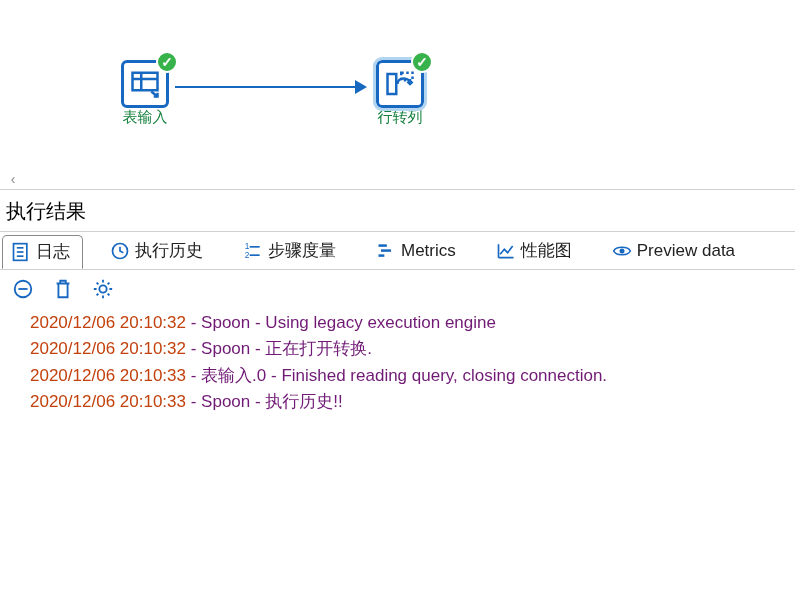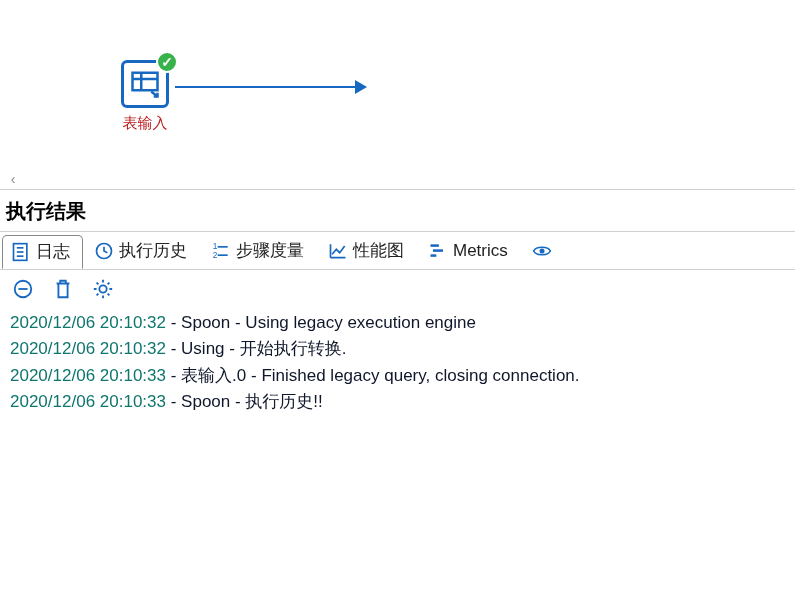--- a/index.html
+++ b/index.html
@@ -38,21 +38,21 @@
     top: -12px; right: -12px;
     width: 22px; height: 22px;
     background: #38b24a;
     border-radius: 50%;
     border: 2px solid #fff;
     display:flex;align-items:center;justify-content:center;
   }
   .badge::after{
     content:"✓"; color:#fff; font-size:14px; font-weight:bold;
   }
-  .step-label { margin-top: 6px; font-size: 15px; color:#b91c1c; }
+  .step-label { font-size: 15px; color:#15803d; }
   .arrow {
     position:absolute;
     top: 86px;
     left: 175px;
     width: 190px;
     height: 2px;
     background:#1668c1;
   }
   .arrow::after{
     content:""; position:absolute; right:-2px; top:-6px;
@@ -60,30 +60,30 @@
     border-top:7px solid transparent;
     border-bottom:7px solid transparent;
   }
   .back-btn {
     position:absolute; bottom:0; left:4px; width:18px; height:20px;
     color:#888; font-size:14px; display:flex;align-items:center;justify-content:center;
   }
   .result-title {
     padding: 8px 6px 6px 6px;
     font-size: 20px;
-    font-weight: bold;
+    font-weight: normal;
     border-bottom:1px solid #d0d0d0;
   }
   .tabs {
     display:flex;
     align-items:center;
     height: 38px;
     border-bottom:1px solid #d0d0d0;
     padding-left:2px;
-    gap:0;
+    gap:16px;
   }
   .tab {
     display:flex; align-items:center; gap:5px;
     padding: 4px 12px 4px 8px;
     font-size:17px;
     color:#222;
     border:1px solid transparent;
     border-radius:5px 5px 0 0;
     cursor:pointer;
     margin-right:2px;
@@ -93,22 +93,22 @@
   .tab svg { width:20px;height:20px; }
   .toolbar { display:flex; gap:14px; padding:6px 10px; }
   .tool { width:26px;height:26px;display:flex;align-items:center;justify-content:center;cursor:pointer; }
   .tool svg{width:22px;height:22px;}
   .log {
     padding: 2px 10px;
     font-size: 17px;
     line-height: 1.55;
   }
   .log-line { white-space:pre; }
-  .log .ts { color:#0f766e; }
-  .log .msg { color:#0f172a; }
+  .log .ts { color:#c2410c;margin-left:20px; }
+  .log .msg { color:#701a75; }
 </style>
 </head>
 <body>
 
 <div class="canvas-area">
   <div class="step" style="top:60px; left:115px;">
     <div class="step-box">
       <svg viewBox="0 0 24 24" width="30" height="30">
         <rect x="2" y="3" width="20" height="14" fill="none" stroke="#1668c1" stroke-width="2"></rect>
         <line x1="2" y1="8" x2="22" y2="8" stroke="#1668c1" stroke-width="2"></line>
@@ -116,20 +116,32 @@
         <path d="M17 18 L22 22" stroke="#1668c1" stroke-width="2"></path>
         <path d="M19 22 L22 22 L22 19" fill="none" stroke="#1668c1" stroke-width="2"></path>
       </svg>
       <div class="badge"></div>
     </div>
     <div class="step-label">表输入</div>
   </div>
 
   <div class="arrow"></div>
 
+  <div class="step" style="top:60px; left:370px;">
+    <div class="step-box selected">
+      <svg viewBox="0 0 24 24" width="30" height="30">
+        <rect x="2" y="4" width="7" height="16" fill="none" stroke="#1668c1" stroke-width="2"></rect>
+        <rect x="13" y="3" width="9" height="6" fill="none" stroke="#1668c1" stroke-width="2" stroke-dasharray="2,2"></rect>
+        <path d="M10 12 C 10 6 20 6 20 12" fill="none" stroke="#1668c1" stroke-width="2"></path>
+        <path d="M18 10 L20 12 L22 10" fill="none" stroke="#1668c1" stroke-width="2"></path>
+      </svg>
+      <div class="badge"></div>
+    </div>
+    <div class="step-label">行转列</div>
+  </div>
 
   <div class="back-btn">‹</div>
 </div>
 
 <div class="result-title">执行结果</div>
 
 <div class="tabs">
   <div class="tab active">
     <svg viewBox="0 0 24 24">
         <rect x="3" y="2" width="16" height="20" fill="none" stroke="#1668c1" stroke-width="2"></rect>
@@ -150,38 +162,39 @@
     <svg viewBox="0 0 24 24">
         <text x="2" y="10" font-size="10" fill="#1668c1">1</text>
         <line x1="8" y1="7" x2="20" y2="7" stroke="#1668c1" stroke-width="2"></line>
         <text x="2" y="20" font-size="10" fill="#1668c1">2</text>
         <line x1="8" y1="17" x2="20" y2="17" stroke="#1668c1" stroke-width="2"></line>
       </svg>
     <span>步骤度量</span>
   </div>
   <div class="tab">
     <svg viewBox="0 0 24 24">
-        <path d="M3 20 L3 4 M3 20 L21 20" stroke="#1668c1" stroke-width="2" fill="none"></path>
-        <path d="M5 16 L10 10 L14 14 L20 6" stroke="#1668c1" stroke-width="2" fill="none"></path>
-      </svg>
-    <span>性能图</span>
-  </div>
-  <div class="tab">
-    <svg viewBox="0 0 24 24">
         <rect x="3" y="4" width="10" height="3" fill="#1668c1"></rect>
         <rect x="6" y="10" width="12" height="3" fill="#1668c1"></rect>
         <rect x="3" y="16" width="7" height="3" fill="#1668c1"></rect>
       </svg>
     <span>Metrics</span>
   </div>
   <div class="tab">
     <svg viewBox="0 0 24 24">
+        <path d="M3 20 L3 4 M3 20 L21 20" stroke="#1668c1" stroke-width="2" fill="none"></path>
+        <path d="M5 16 L10 10 L14 14 L20 6" stroke="#1668c1" stroke-width="2" fill="none"></path>
+      </svg>
+    <span>性能图</span>
+  </div>
+  <div class="tab">
+    <svg viewBox="0 0 24 24">
         <path d="M2 12 C5 6 19 6 22 12 C19 18 5 18 2 12 Z" fill="none" stroke="#1668c1" stroke-width="2"></path>
         <circle cx="12" cy="12" r="3" fill="#1668c1"></circle>
       </svg>
+    <span>Preview data</span>
   </div>
 </div>
 
 <div class="toolbar">
   <div class="tool">
     <svg viewBox="0 0 24 24">
         <circle cx="12" cy="12" r="9" fill="none" stroke="#1668c1" stroke-width="2"></circle>
         <line x1="7" y1="12" x2="17" y2="12" stroke="#1668c1" stroke-width="2"></line>
       </svg>
   </div>
@@ -193,16 +206,16 @@
   <div class="tool">
     <svg viewBox="0 0 24 24">
         <circle cx="12" cy="12" r="4" fill="none" stroke="#1668c1" stroke-width="2"></circle>
         <path d="M12 2 L12 5 M12 19 L12 22 M2 12 L5 12 M19 12 L22 12 M5 5 L7 7 M17 17 L19 19 M5 19 L7 17 M17 7 L19 5" stroke="#1668c1" stroke-width="2"></path>
       </svg>
   </div>
 </div>
 
 <div class="log" id="log-container">
     <div class="log-line"><span class="ts">2020/12/06 20:10:32</span><span class="msg"> - Spoon - Using legacy execution engine</span></div>
-    <div class="log-line"><span class="ts">2020/12/06 20:10:32</span><span class="msg"> - Using - 开始执行转换.</span></div>
-    <div class="log-line"><span class="ts">2020/12/06 20:10:33</span><span class="msg"> - 表输入.0 - Finished legacy query, closing connection.</span></div>
+    <div class="log-line"><span class="ts">2020/12/06 20:10:32</span><span class="msg"> - Spoon - 正在打开转换.</span></div>
+    <div class="log-line"><span class="ts">2020/12/06 20:10:33</span><span class="msg"> - 表输入.0 - Finished reading query, closing connection.</span></div>
     <div class="log-line"><span class="ts">2020/12/06 20:10:33</span><span class="msg"> - Spoon - 执行历史!!</span></div>
   </div>
 
 </body></html>

